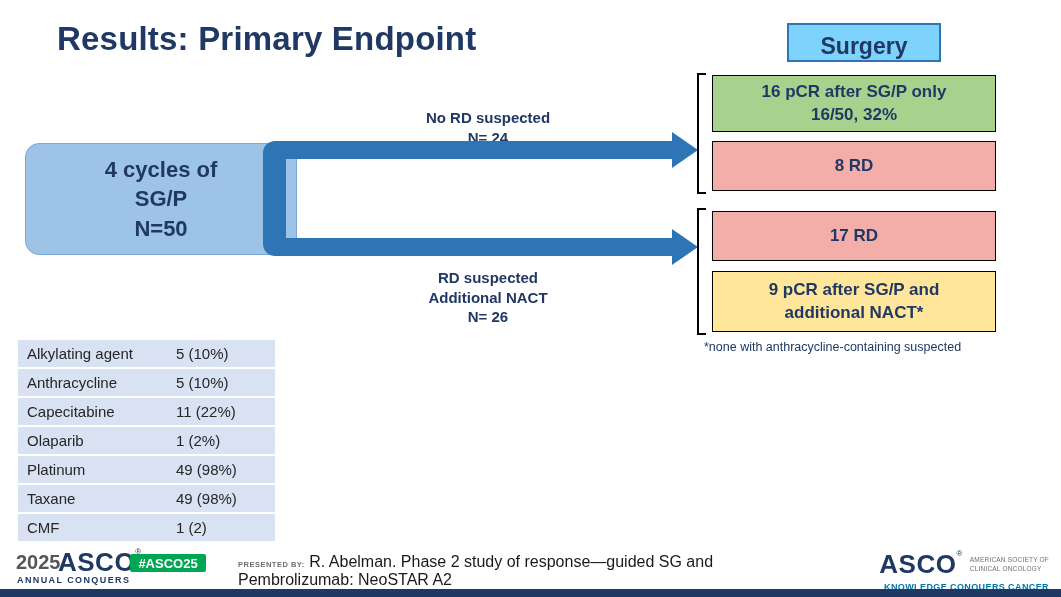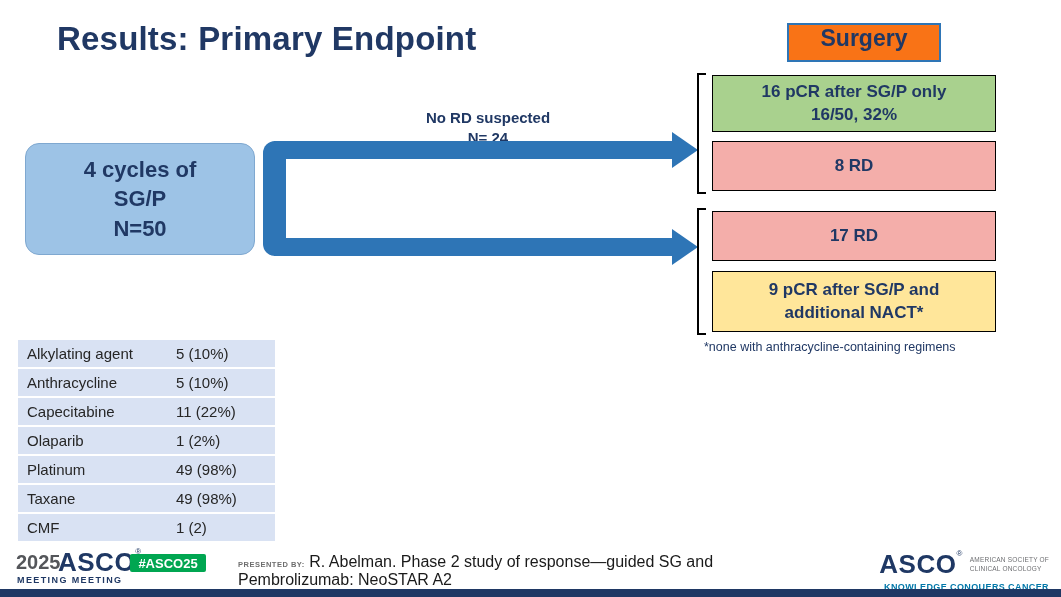--- a/index.html
+++ b/index.html
@@ -15,35 +15,35 @@
   .abs { position: absolute; }
 
   .slide-title {
     left: 57px; top: 20px;
     font-size: 33px; font-weight: 700; color: #203864;
     letter-spacing: 0.2px;
   }
 
   .surgery-box {
     left: 787px; top: 23px; width: 154px; height: 39px;
-    background: #f97316; border: 2px solid #2E75B6;
-    display: flex; align-items: flex-start; justify-content: center;
+    background: #7dd3fc; border: 2px solid #2E75B6;
+    display: flex; align-items: flex-end; justify-content: center;
     font-size: 23px; font-weight: 700; color: #203864;
   }
 
   .branch-label {
     width: 220px; text-align: center;
     font-size: 15px; font-weight: 700; color: #203864;
     line-height: 1.3;
   }
   .branch-top { left: 378px; top: 86px; margin-top: 22px; }
   .branch-bottom { left: 378px; top: 268px; }
 
   .source-box {
-    left: 25px; top: 143px; width: 230px; height: 112px;
+    left: 25px; top: 143px; width: 272px; height: 112px;
     background: #9DC3E6; border: 1px solid #7FA8D0; border-radius: 14px;
     display: flex; flex-direction: column; align-items: center; justify-content: center;
     font-size: 22px; font-weight: 700; color: #203864; line-height: 1.32;
   }
 
   .arrow-connector {
     left: 263px; top: 141px; width: 23px; height: 115px;
     background: #2E75B6; border-radius: 12px 0 0 12px;
   }
   .arrow-shaft { background: #2E75B6; height: 18px; width: 398px; left: 274px; }
@@ -144,39 +144,44 @@
     <div>SG/P</div>
     <div>N=50</div>
   </div>
 
   <div class="abs arrow-connector"></div>
   <div class="abs arrow-shaft top"></div>
   <div class="abs arrow-head top"></div>
   <div class="abs arrow-shaft bottom"></div>
   <div class="abs arrow-head bottom"></div>
 
+  <div class="abs branch-label branch-bottom">
+    <div>RD suspected</div>
+    <div>Additional NACT</div>
+    <div>N= 26</div>
+  </div>
 
   <div class="abs bracket bracket-top"></div>
   <div class="abs bracket bracket-bottom"></div>
 
   <div class="abs outcome-box box-green">
     <div>16 pCR after SG/P only</div>
     <div>16/50, 32%</div>
   </div>
   <div class="abs outcome-box box-pink1">
     <div>8 RD</div>
   </div>
   <div class="abs outcome-box box-pink2">
     <div>17 RD</div>
   </div>
   <div class="abs outcome-box box-yellow">
     <div>9 pCR after SG/P and additional NACT*</div>
   </div>
 
-  <div class="abs footnote">*none with anthracycline-containing regimens</div>
+  <div class="abs footnote">*none with anthracycline-containing suspected</div>
 
 
   <div class="abs therapies-table">
     <div class="t-row">
       <div class="t-label">Alkylating agent</div>
       <div class="t-value">5 (10%)</div>
     </div>
     <div class="t-row">
       <div class="t-label">Anthracycline</div>
       <div class="t-value">5 (10%)</div>
@@ -199,21 +204,21 @@
     </div>
     <div class="t-row">
       <div class="t-label">CMF</div>
       <div class="t-value">1 (2)</div>
     </div>
   </div>
 
   <div class="abs footer">
     <div class="abs f-year">2025</div>
     <div class="abs f-asco"><span>ASCO</span><span class="f-reg">®</span></div>
-    <div class="abs f-annual">MEETING MEETING</div>
+    <div class="abs f-annual">ANNUAL CONQUERS</div>
 
     <div class="abs f-hashtag">#ASCO25</div>
 
     <div class="abs f-presenter">
       <span class="f-presented-label">PRESENTED BY:</span>
       <span class="f-presenter-text">R. Abelman. Phase 2 study of response—guided SG and Pembrolizumab: NeoSTAR A2</span>
     </div>
 
     <div class="abs f-right">
       <div class="f-right-row">

